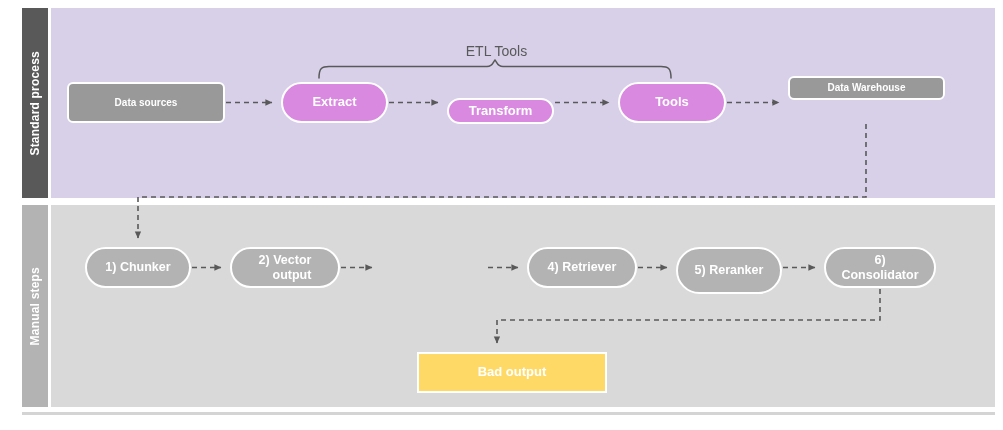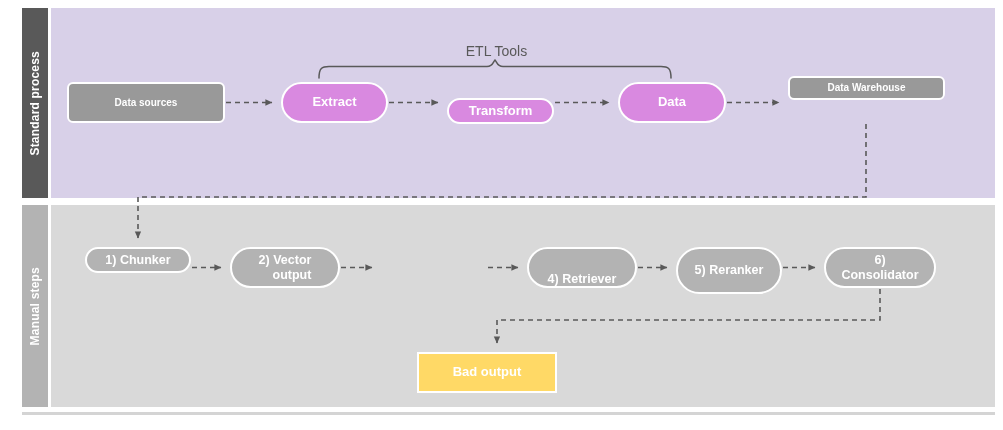--- a/index.html
+++ b/index.html
@@ -34,28 +34,28 @@
   .pink-pill{background:#d989e0;font-size:13px;}
   .grey-pill{background:#b3b3b3;font-size:12.5px;}
   .yellow-box{background:#ffd966;font-size:13px;}
 
   #n-datasources{left:67px;top:82px;width:158px;height:41px;}
   #n-extract{left:281px;top:82px;width:107px;height:41px;}
   #n-transform{left:447px;top:98px;width:107px;height:26px;text-align:right;}
   #n-load{left:618px;top:82px;width:108px;height:41px;}
   #n-warehouse{left:788px;top:76px;width:157px;height:24px;}
 
-  #n-chunker{left:85px;top:247px;width:106px;height:26px;}
+  #n-chunker{left:85px;top:247px;width:106px;height:41px;}
   #n-vector{left:230px;top:247px;width:110px;height:41px;text-align:right;}
   #n-rewriter{left:381px;top:247px;width:106px;height:41px;}
-  #n-retriever{left:527px;top:247px;width:110px;height:41px;align-items:flex-end;}
+  #n-retriever{left:527px;top:247px;width:110px;height:41px;}
   #n-reranker{left:676px;top:247px;width:106px;height:47px;}
   #n-consolidator{left:824px;top:247px;width:112px;height:41px;}
 
-  #n-badoutput{left:417px;top:352px;width:140px;height:41px;}
+  #n-badoutput{left:417px;top:352px;width:190px;height:41px;}
 
   
   #wires{position:absolute;left:0;top:0;width:1003px;height:430px;pointer-events:none;}
 
   #etl-label{position:absolute;left:0;top:42px;width:1003px;text-align:center;}
   #etl-label span{display:inline-block;margin-left:-10px;color:#595959;
     font-size:14px;font-weight:normal;}
 </style>
 </head>
 <body>
@@ -113,21 +113,21 @@
 
   <div class="node pill pink-pill" id="n-extract">
     <span>Extract</span>
   </div>
 
   <div class="node pill pink-pill" id="n-transform">
     <span>Transform</span>
   </div>
 
   <div class="node pill pink-pill" id="n-load">
-    <span>Data</span>
+    <span>Tools</span>
   </div>
 
   <div class="node rect grey-box" id="n-warehouse">
     <span>Data Warehouse</span>
   </div>
 
   <div class="node pill grey-pill" id="n-chunker">
     <span>1) Chunker</span>
   </div>
 

